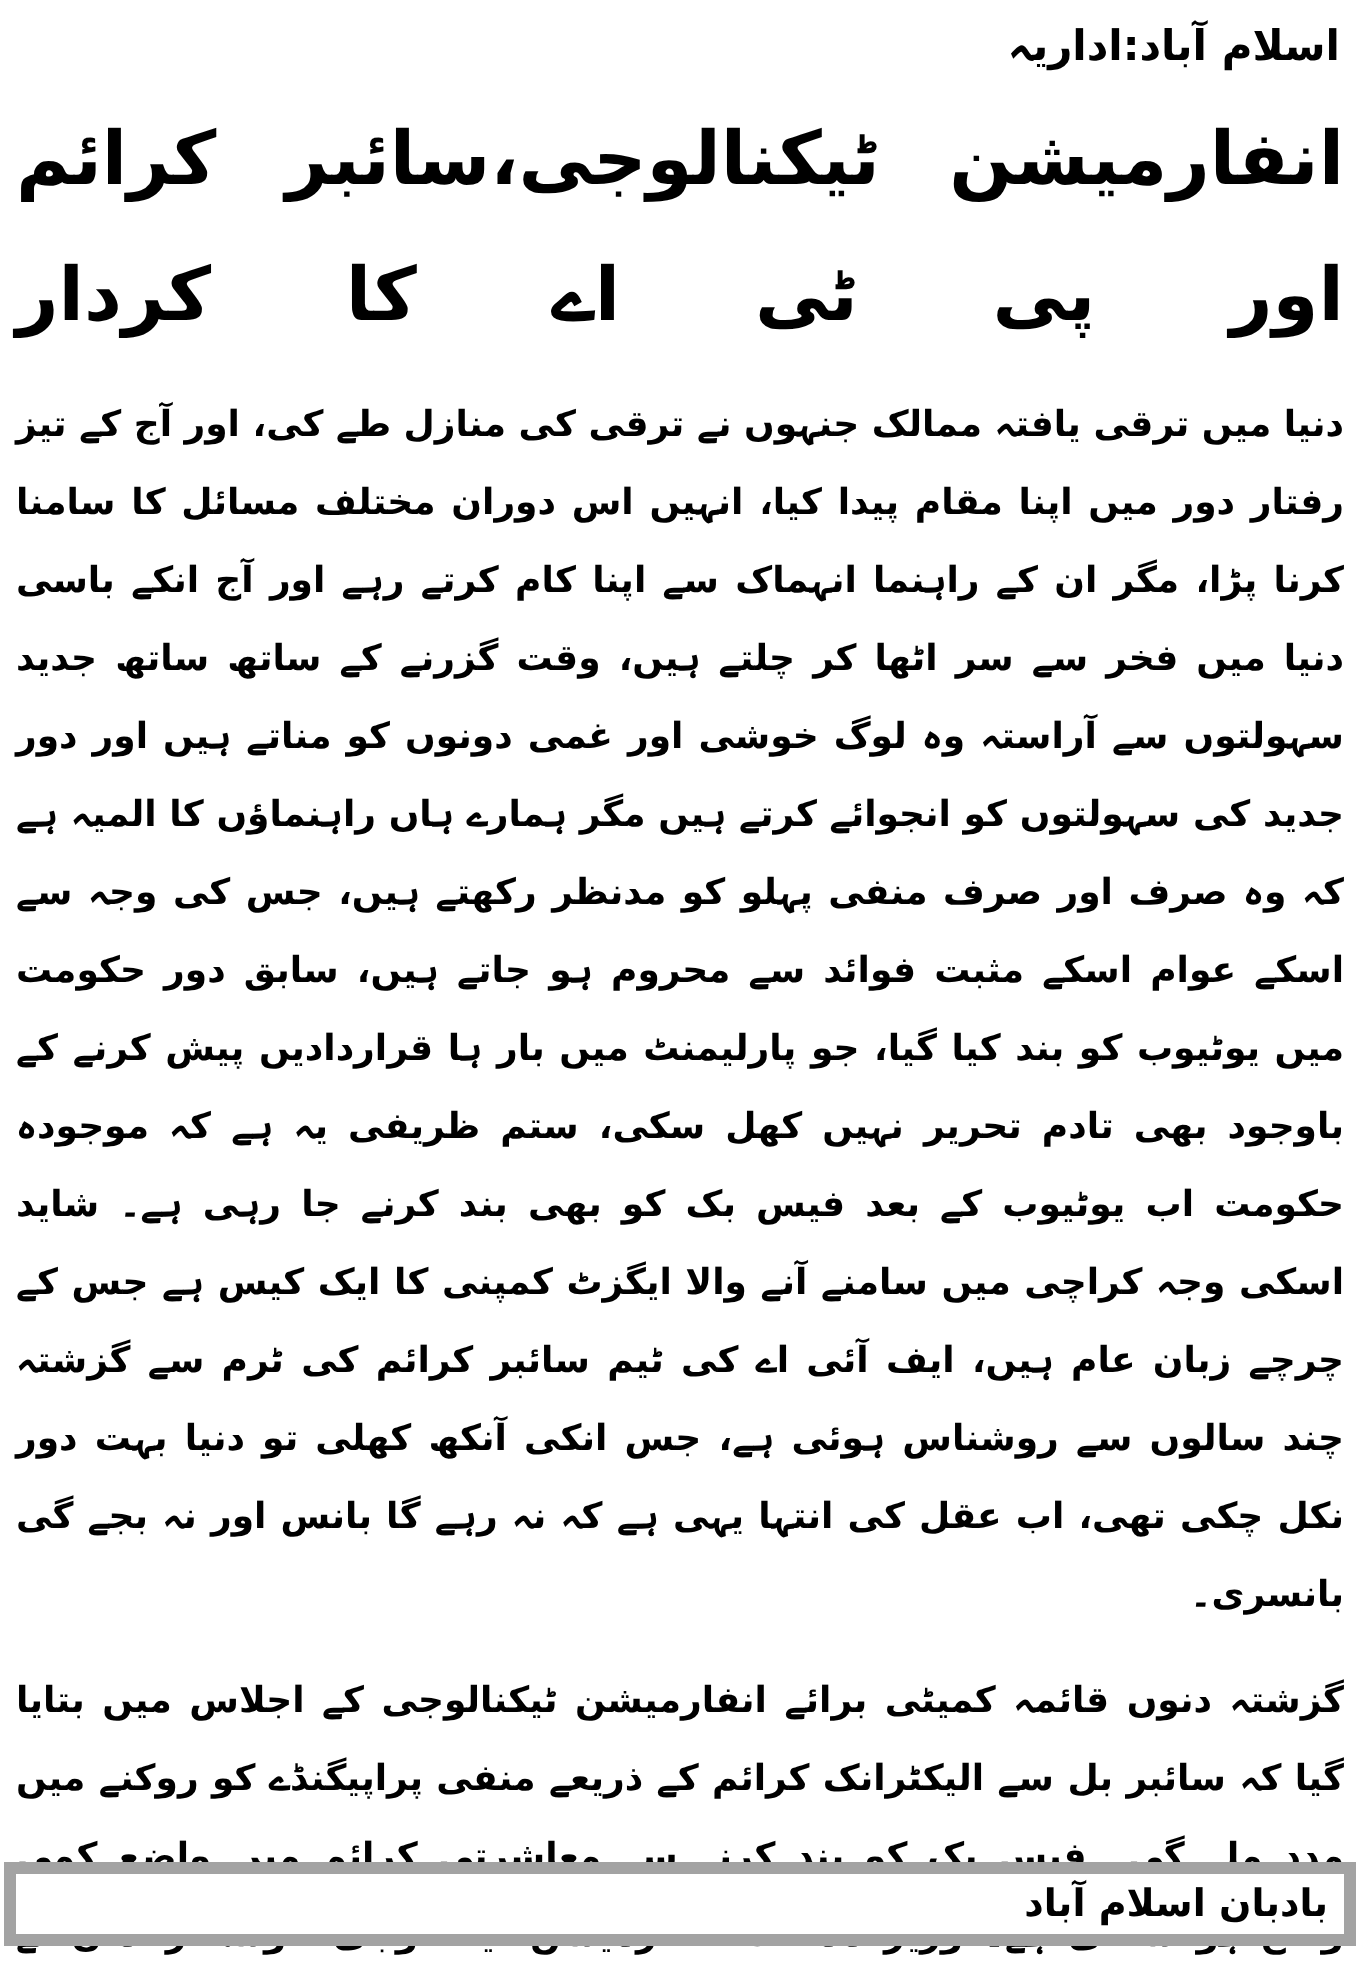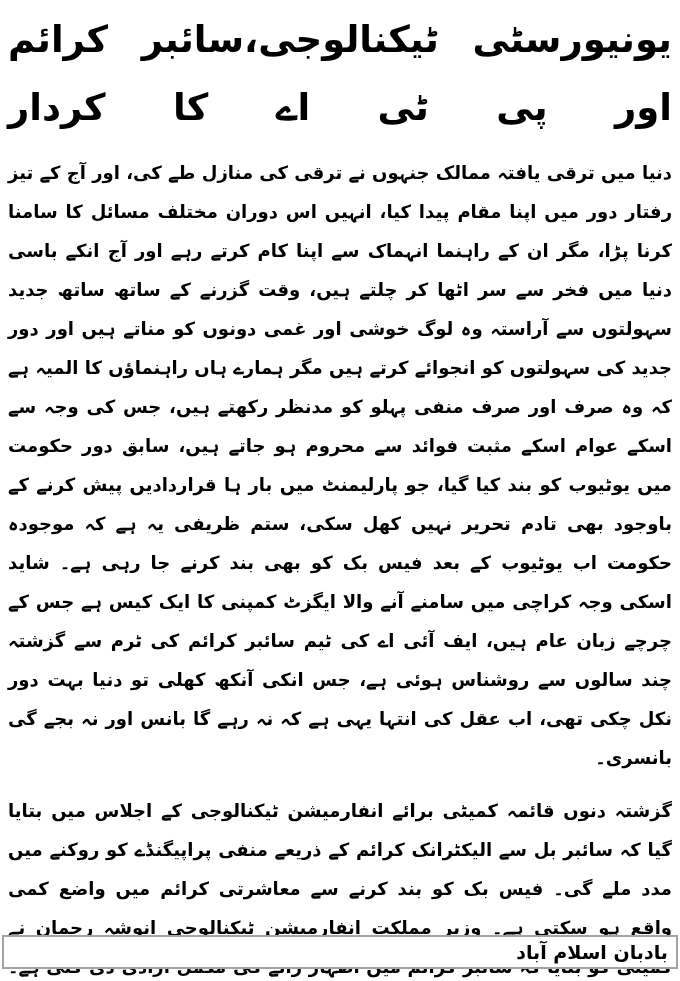--- a/index.html
+++ b/index.html
@@ -48,44 +48,45 @@
     color: #000000;
   }
   .article-body p {
     margin: 0 0 14px 0;
     font-weight: bold;
   }
   .footer-banner {
     position: absolute;
     left: 2px;
     right: 2px;
-    bottom: 18px;
+    bottom: 8px;
     height: 30px;
-    border: 2px solid #a3a3a3;
+    border: 6px solid #a3a3a3;
     background: #ffffff;
     display: flex;
     align-items: flex-end;
     justify-content: flex-start; 
     padding: 0 8px;
     box-sizing: content-box;
   }
   .footer-banner .pub-name {
     font-size: 19px;
     font-weight: bold;
     color: #000000;
     line-height: 30px;
   }
 </style>
 </head>
 <body>
 
 <div class="page">
 
+  <div class="dateline">اسلام آباد:اداریہ</div>
 
-  <h1 class="headline">یونیورسٹی ٹیکنالوجی،سائبر کرائم اور پی ٹی اے کا کردار</h1>
+  <h1 class="headline">انفارمیشن ٹیکنالوجی،سائبر کرائم اور پی ٹی اے کا کردار</h1>
 
   <div class="article-body">
     <p>دنیا میں ترقی یافتہ ممالک جنہوں نے ترقی کی منازل طے کی، اور آج کے تیز رفتار دور میں اپنا مقام پیدا کیا، انہیں اس دوران مختلف مسائل کا سامنا کرنا پڑا، مگر ان کے راہنما انہماک سے اپنا کام کرتے رہے اور آج انکے باسی دنیا میں فخر سے سر اٹھا کر چلتے ہیں، وقت گزرنے کے ساتھ ساتھ جدید سہولتوں سے آراستہ وہ لوگ خوشی اور غمی دونوں کو مناتے ہیں اور دور جدید کی سہولتوں کو انجوائے کرتے ہیں مگر ہمارے ہاں راہنماؤں کا المیہ ہے کہ وہ صرف اور صرف منفی پہلو کو مدنظر رکھتے ہیں، جس کی وجہ سے اسکے عوام اسکے مثبت فوائد سے محروم ہو جاتے ہیں، سابق دور حکومت میں یوٹیوب کو بند کیا گیا، جو پارلیمنٹ میں بار ہا قراردادیں پیش کرنے کے باوجود بھی تادم تحریر نہیں کھل سکی، ستم ظریفی یہ ہے کہ موجودہ حکومت اب یوٹیوب کے بعد فیس بک کو بھی بند کرنے جا رہی ہے۔ شاید اسکی وجہ کراچی میں سامنے آنے والا ایگزٹ کمپنی کا ایک کیس ہے جس کے چرچے زبان عام ہیں، ایف آئی اے کی ٹیم سائبر کرائم کی ٹرم سے گزشتہ چند سالوں سے روشناس ہوئی ہے، جس انکی آنکھ کھلی تو دنیا بہت دور نکل چکی تھی، اب عقل کی انتہا یہی ہے کہ نہ رہے گا بانس اور نہ بجے گی بانسری۔</p>
     <p>گزشتہ دنوں قائمہ کمیٹی برائے انفارمیشن ٹیکنالوجی کے اجلاس میں بتایا گیا کہ سائبر بل سے الیکٹرانک کرائم کے ذریعے منفی پراپیگنڈے کو روکنے میں مدد ملے گی۔ فیس بک کو بند کرنے سے معاشرتی کرائم میں واضع کمی واقع ہو سکتی ہے۔ وزیر مملکت انفارمیشن ٹیکنالوجی انوشہ رحمان نے کمیٹی کو بتایا کہ سائبر کرائم میں اظہار رائے کی مکمل آزادی دی گئی ہے۔ قانون میں پی ٹی اے کی پاور کم کی گئی ہے، سائبر کرائم بل کے نفاذ سے الیکٹرانک کرائم میں واضع کمی آئے گی۔ عوام کے ساتھ ظلم تو یہ ہے کہ انفارمیشن ٹیکنالوجی کی وزیر مملکت انوشہ رحمان کا پروفائل وزارت کی ویب سائٹ پہ نہیں ہے۔ اب اس سادگی پہ کون نہ مر جائے، کہ وزراء کو وزارتیں بانٹتے وقت کونسی بندر بانٹ ہوتی ہے۔ وہ وزراء جو چھوٹے گریڈ کے ملازمین کی بھرتی کیلئے این ٹی ایس جیسے ٹیسٹ وغیرہ لیتے ہیں وہ خود کونسے فارمولہ کے تحت براجماں ہوتے ہیں۔ جعلی ڈگریوں کے مبینہ الزام کے تحت ایگزٹ کمپنی کی اینٹ سے اینٹ بجائی جا رہی ہے، جو نہ صرف ڈاکٹرز پیدا کر رہی ہے اور نہ ہی انجینئرز، کال سنٹرز، جو ان بونڈز یا اوٹ بونڈز کی سروسز مہیا کرنے کے ساتھ طلباء کو تعلیم حاصل کرنے کی ترغیب دیتے تھے، یونیورسٹی کا جعلی ہونا ابھی ثابت نہیں ہوسکا البتہ میڈیا ٹرائل کے ذریعے انکی ساکھ برباد کرنے کی ٹھان رکھی ہے، بعض حاسدوں نے۔</p>
   </div>
 
   <div class="footer-banner">
     <span class="pub-name">بادبان اسلام آباد</span>
   </div>
 

